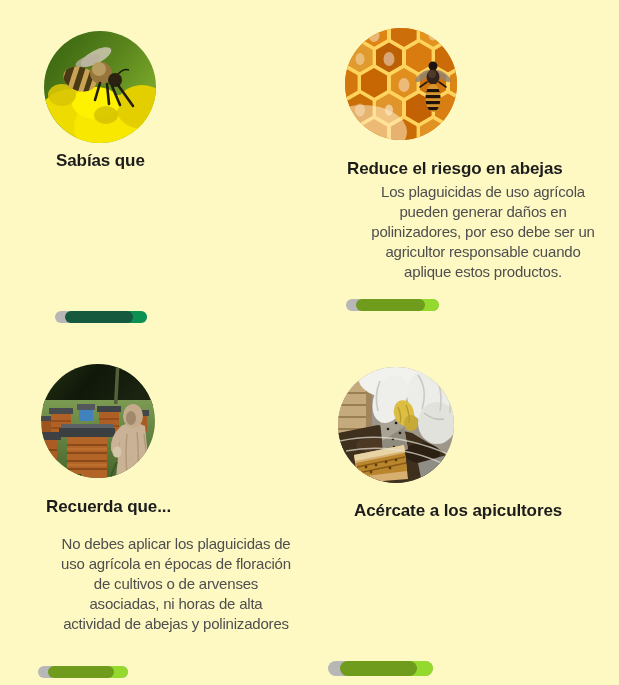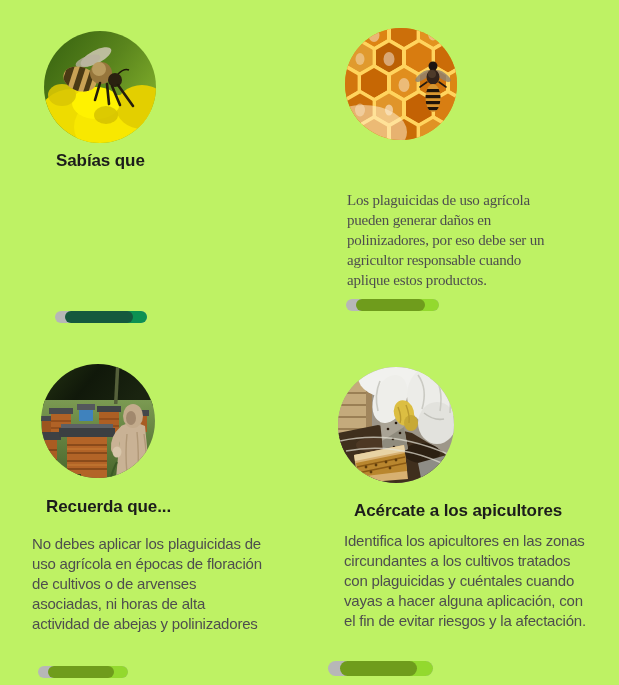--- a/index.html
+++ b/index.html
@@ -22,37 +22,37 @@
   .bar .tip{right:0;width:45%;}
   .bar .fill{left:11%;width:74%;}
 
   #p0{left:44px;top:31px;width:112px;height:112px;}
   #t0{left:56px;top:151px;}
   #b0{left:55px;top:174px;width:262px;}
   #g0{left:55px;top:311px;width:92px;height:12px;}
 
   #p1{left:345px;top:28px;width:112px;height:112px;}
   #t1{left:347px;top:159px;}
-  #b1{left:347px;top:190px;width:272px;font-family:Liberation Serif, serif;}
+  #b1{left:347px;top:182px;width:272px;}
   #g1{left:346px;top:299px;width:93px;height:12px;}
 
   #p2{left:41px;top:364px;width:114px;height:114px;}
   #t2{left:46px;top:497px;}
   #b2{left:32px;top:534px;width:288px;}
   #g2{left:38px;top:666px;width:90px;height:12px;}
 
   #p3{left:338px;top:367px;width:116px;height:116px;}
   #t3{left:344px;top:501px;margin-left:10px;}
   #b3{left:344px;top:531px;width:275px;}
   #g3{left:328px;top:661px;width:105px;height:15px;}
 </style>
 </head>
 <body>
 
-<div id="root" style="background: #bef264;">
+<div id="root" style="background: #fef9c3; text-align: center;">
 
   <div class="photo" id="p0" aria-label="bee-on-yellow-flower">
     <svg viewBox="0 0 112 112">
       <defs>
         <linearGradient id="grassBg" x1="0" y1="0" x2="1" y2="0.7">
           <stop offset="0" stop-color="#35610f"></stop>
             <stop offset="0.55" stop-color="#5a851d"></stop>
             <stop offset="1" stop-color="#82b02c"></stop>
         </linearGradient>
         <clipPath id="abd">
@@ -142,20 +142,21 @@
         <g clip-path="url(#abd2)">
           <rect x="-9" y="-1" width="18" height="3.2" fill="#201409"></rect>
           <rect x="-9" y="5" width="18" height="3.2" fill="#201409"></rect>
           <rect x="-9" y="11" width="18" height="3.2" fill="#201409"></rect>
           <rect x="-9" y="17" width="18" height="3.2" fill="#201409"></rect>
         </g>
         <path d="M-6,-8 l-7,5 M6,-8 l7,5" stroke="#241a10" stroke-width="1.6" stroke-linecap="round"></path>
       </g>
     </svg>
   </div>
+  <div class="title" id="t1">Reduce el riesgo en abejas</div>
   <div class="body" id="b1">Los plaguicidas de uso agrícola
 pueden generar daños en
 polinizadores, por eso debe ser un
 agricultor responsable cuando
 aplique estos productos.</div>
   <div class="bar" id="g1" style="background: rgb(183, 183, 183);">
     <i class="tip" style="background: rgb(147, 217, 46);"></i>
     <i class="fill" style="background: rgb(111, 156, 28);"></i>
   </div>
 
@@ -270,23 +271,18 @@
         <circle cx="48" cy="95" r="1.4" fill="#5e3c0c"></circle>
           <circle cx="58" cy="93" r="1.4" fill="#5e3c0c"></circle>
         <circle cx="33" cy="105" r="1.4" fill="#5e3c0c"></circle>
           <circle cx="52" cy="101" r="1.4" fill="#5e3c0c"></circle>
       </g>
       <polygon points="80,96 116,86 116,116 84,116" fill="#8e8d86"></polygon>
       <path d="M2,74 Q54,62 112,88 M8,84 Q60,74 112,100" stroke="#e6e2d6" stroke-width="1.4" opacity="0.7" fill="none"></path>
     </svg>
   </div>
   <div class="title" id="t3">Acércate a los apicultores</div>
-  <div class="body" id="b3">Identifica los apicultores en las zonas
-circundantes a los cultivos tratados
-con plaguicidas y cuéntales cuando
-vayas a hacer alguna aplicación, con
-el fin de evitar riesgos y la afectación.</div>
   <div class="bar" id="g3" style="background: rgb(183, 183, 183);">
     <i class="tip" style="background: rgb(147, 217, 46);"></i>
     <i class="fill" style="background: rgb(111, 156, 28);"></i>
   </div>
 
 </div>
 
 </body></html>

